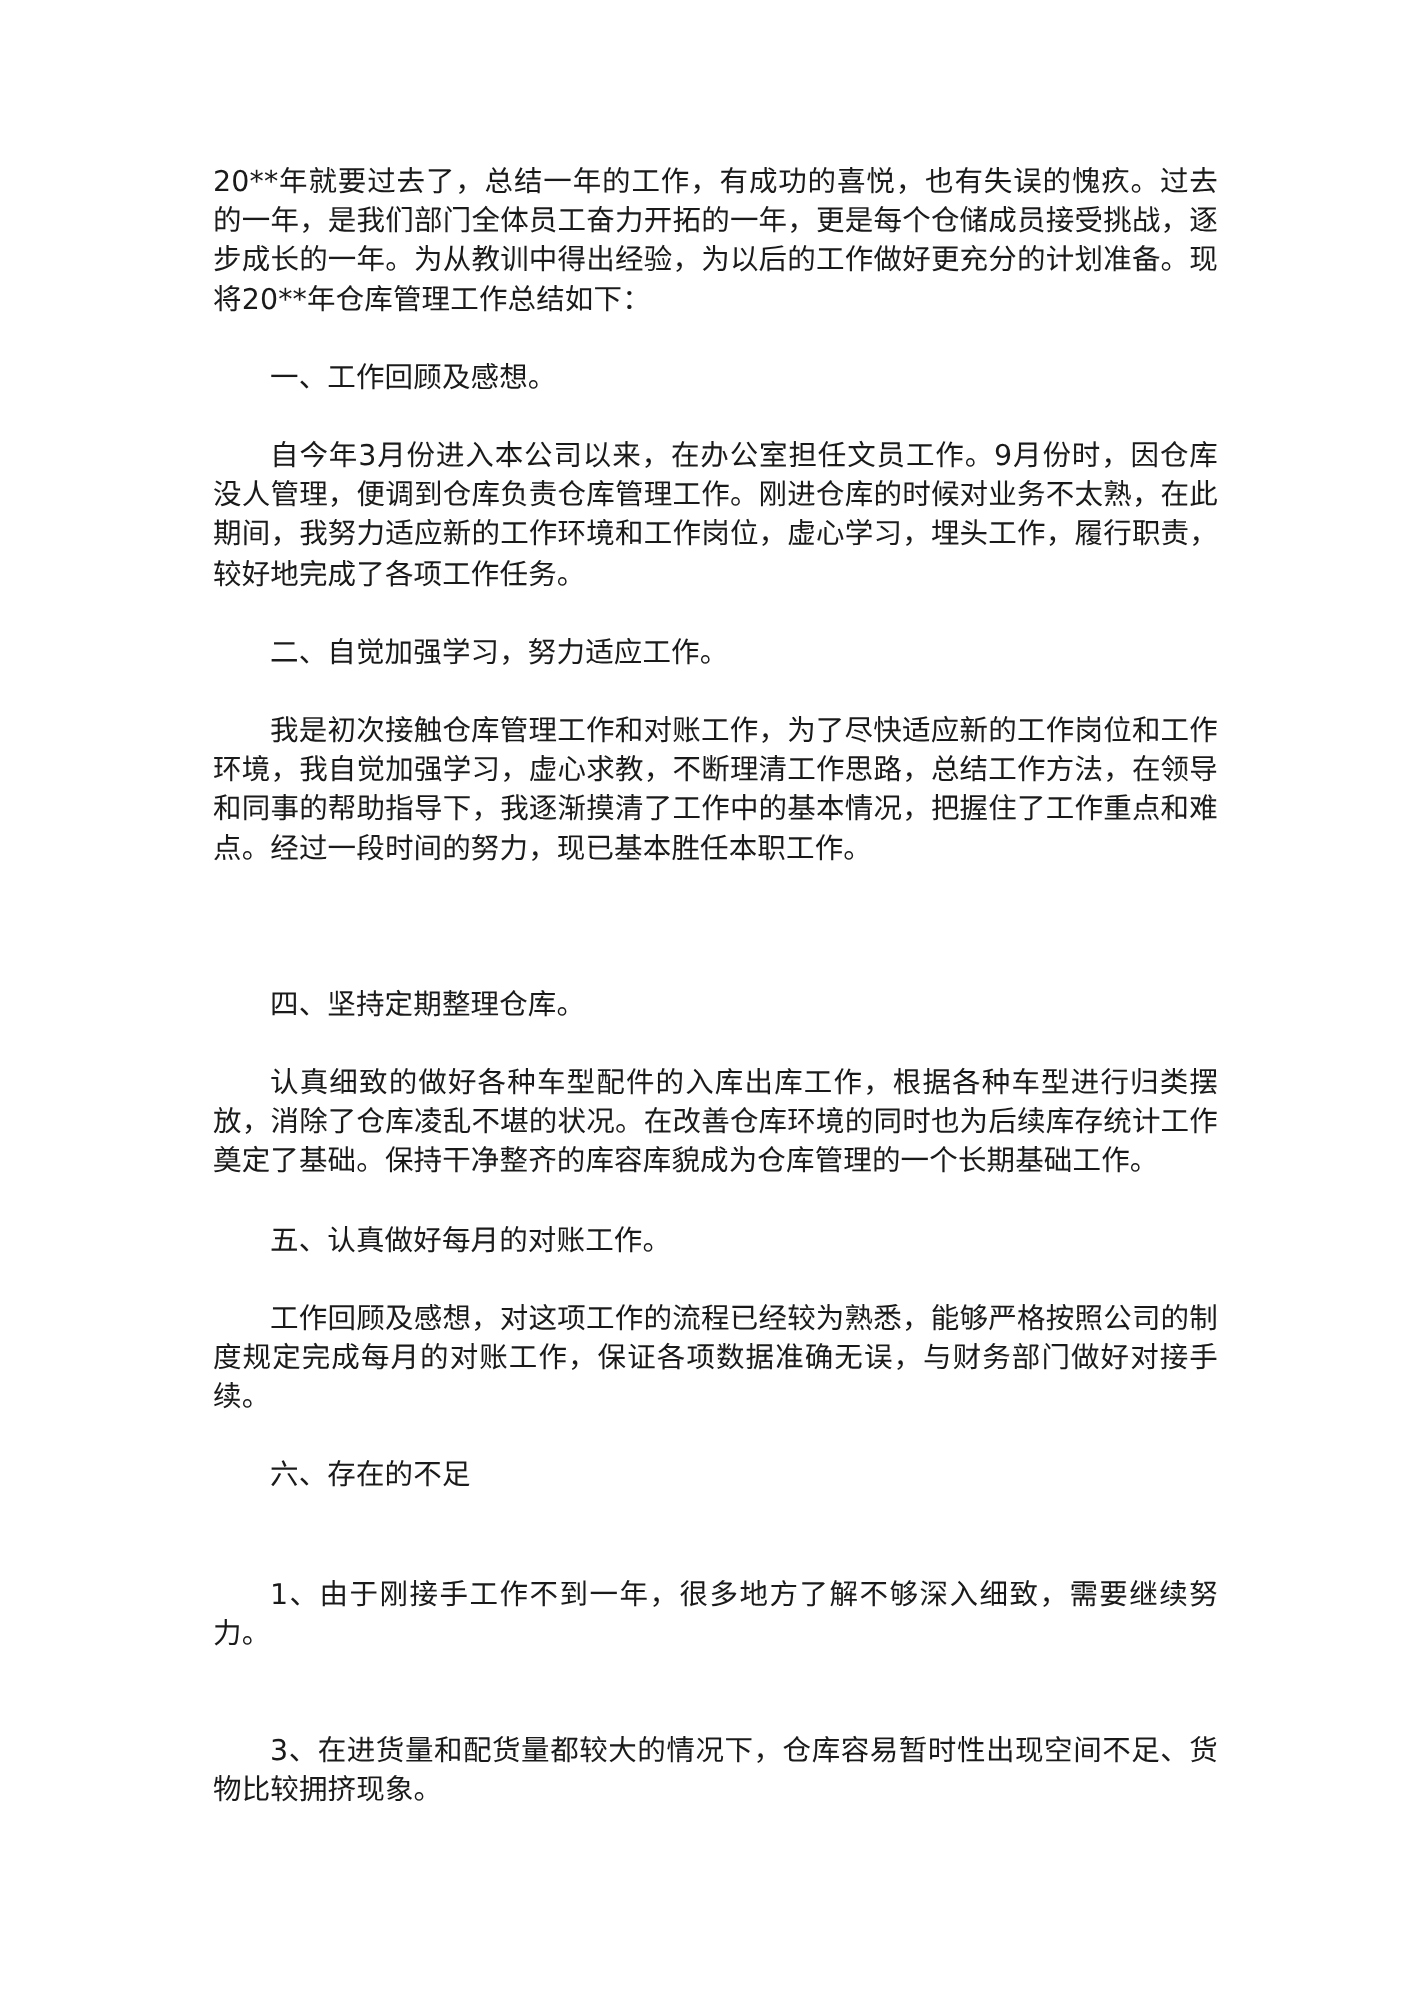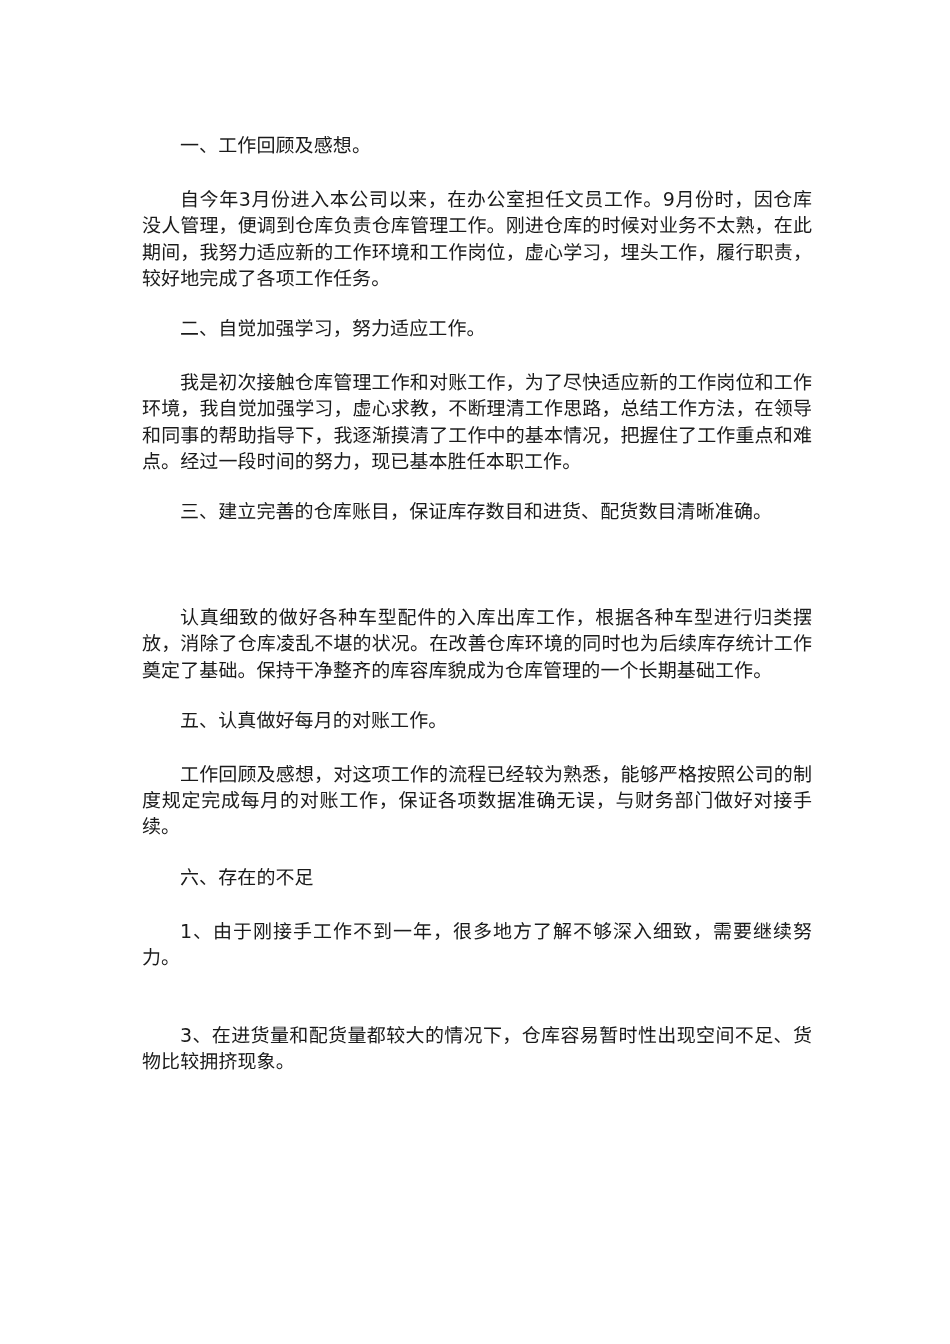--- a/index.html
+++ b/index.html
@@ -43,49 +43,50 @@
   .para.flush {
     text-indent: 0;
   }
   
   .para.indent {
     text-indent: 2em;
   }
   
   .para.heading {
     text-indent: 2em;
-    font-family: Liberation Mono, monospace;
   }
   
   .para.listitem {
     text-indent: 2em;
+    margin-top: 27px;
   }
   
   .gap {
     height: 26px;
   }
 </style>
 </head>
 <body>
 
 <div class="page">
   <div class="doc-body" id="doc-body">
 
+  <p class="para flush">20**年就要过去了，总结一年的工作，有成功的喜悦，也有失误的愧疚。过去的一年，是我们部门全体员工奋力开拓的一年，更是每个仓储成员接受挑战，逐步成长的一年。为从教训中得出经验，为以后的工作做好更充分的计划准备。现将20**年仓库管理工作总结如下：</p>
       <div class="gap"></div>
       <p class="para heading">一、工作回顾及感想。</p>
       <div class="gap"></div>
       <p class="para indent">自今年3月份进入本公司以来，在办公室担任文员工作。9月份时，因仓库没人管理，便调到仓库负责仓库管理工作。刚进仓库的时候对业务不太熟，在此期间，我努力适应新的工作环境和工作岗位，虚心学习，埋头工作，履行职责，较好地完成了各项工作任务。</p>
       <div class="gap"></div>
       <p class="para heading">二、自觉加强学习，努力适应工作。</p>
       <div class="gap"></div>
       <p class="para indent">我是初次接触仓库管理工作和对账工作，为了尽快适应新的工作岗位和工作环境，我自觉加强学习，虚心求教，不断理清工作思路，总结工作方法，在领导和同事的帮助指导下，我逐渐摸清了工作中的基本情况，把握住了工作重点和难点。经过一段时间的努力，现已基本胜任本职工作。</p>
       <div class="gap"></div>
-      <p class="para heading">三、建立完善的仓库账目，保证库存数目和进货、配货数目清晰准确。</p>
       <div class="gap"></div>
       <div class="gap"></div>
+      <p class="para heading">四、坚持定期整理仓库。</p>
       <div class="gap"></div>
       <p class="para indent">认真细致的做好各种车型配件的入库出库工作，根据各种车型进行归类摆放，消除了仓库凌乱不堪的状况。在改善仓库环境的同时也为后续库存统计工作奠定了基础。保持干净整齐的库容库貌成为仓库管理的一个长期基础工作。</p>
       <div class="gap"></div>
       <p class="para heading">五、认真做好每月的对账工作。</p>
       <div class="gap"></div>
       <p class="para indent">工作回顾及感想，对这项工作的流程已经较为熟悉，能够严格按照公司的制度规定完成每月的对账工作，保证各项数据准确无误，与财务部门做好对接手续。</p>
       <div class="gap"></div>
       <p class="para heading">六、存在的不足</p>
       <div class="gap"></div>
       <p class="para listitem">1、由于刚接手工作不到一年，很多地方了解不够深入细致，需要继续努力。</p>

